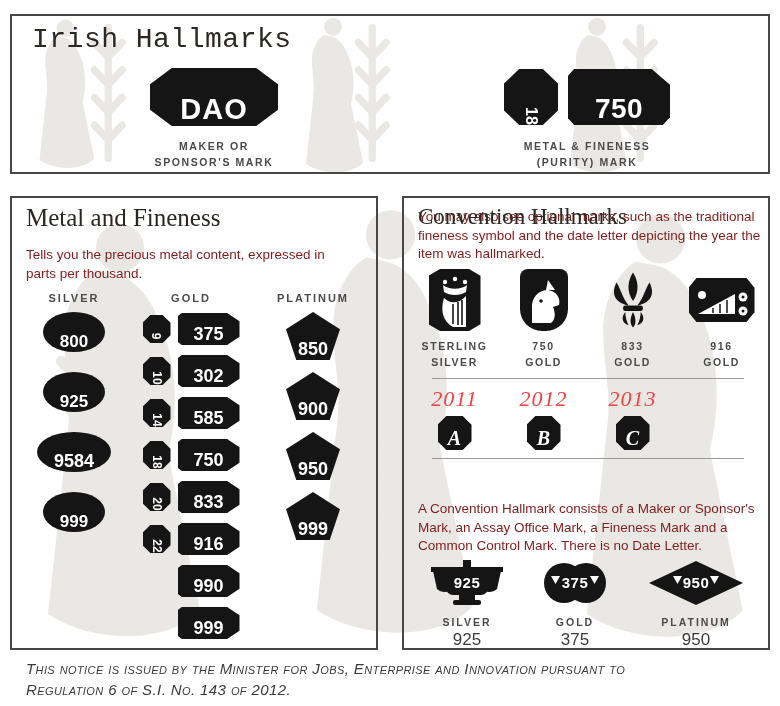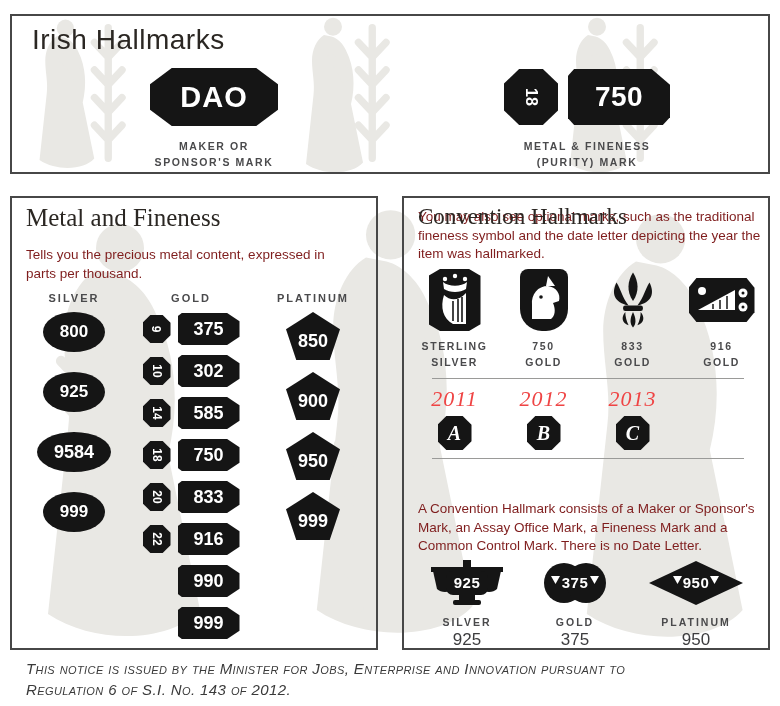--- a/index.html
+++ b/index.html
@@ -4,31 +4,31 @@
 <style>
   html,body{margin:0;padding:0;background:#ffffff;}
   .page{position:relative;width:780px;height:706px;background:#ffffff;overflow:hidden;
         font-family:"Liberation Sans",sans-serif;color:#4b4b4d;}
   .wm{position:absolute;left:0;top:0;z-index:0;}
   .box{position:absolute;border:2px solid #474747;background:transparent;z-index:1;box-sizing:border-box;}
   .box-top{left:10px;top:14px;width:760px;height:160px;}
   .box-left{left:10px;top:196px;width:368px;height:454px;}
   .box-right{left:402px;top:196px;width:368px;height:454px;}
 
-  h1.title{position:absolute;left:20px;top:8px;margin:0;font-family:Liberation Sans, sans-serif;
+  h1.title{position:absolute;left:20px;top:8px;margin:0;font-family:Liberation Mono, monospace;
            font-weight:400;font-size:28px;color:#2b2723;letter-spacing:0.5px;}
   h2.title2{position:absolute;left:14px;top:6px;margin:0;font-family:"Liberation Serif",serif;
             font-weight:400;font-size:25px;color:#2b2723;}
   .bodytext{font-size:13.5px;line-height:1.38;color:#7f1d1d;margin:0;}
 
   .cap{font-size:10.5px;font-weight:bold;letter-spacing:1.6px;color:#4a4a4c;text-align:center;
        white-space:pre-line;line-height:1.55;}
 
   
-  .blk{background:#151515;color:#ffffff;display:flex;align-items:center;justify-content:center;
+  .blk{background:#151515;color:#ffffff;display:flex;align-items:flex-end;justify-content:center;
        font-weight:bold;box-sizing:border-box;}
   .dao{width:128px;height:58px;font-size:29px;letter-spacing:1px;
        clip-path:polygon(17% 0,83% 0,100% 28%,100% 72%,83% 100%,17% 100%,0 72%,0 28%);}
   .oct-lg{width:54px;height:56px;font-size:16px;
        clip-path:polygon(28% 0,72% 0,100% 26%,100% 74%,72% 100%,28% 100%,0 74%,0 26%);}
   .rect-lg{width:102px;height:56px;font-size:28px;letter-spacing:0.5px;
        clip-path:polygon(0 12%,6% 0,82% 0,100% 28%,100% 86%,93% 100%,6% 100%,0 88%);}
   .rot{display:block;transform:rotate(90deg);}
   .oval{width:62px;height:40px;border-radius:50%;font-size:17px;margin:0 auto 20px auto;}
   .oval.wide{width:74px;font-size:18px;}

